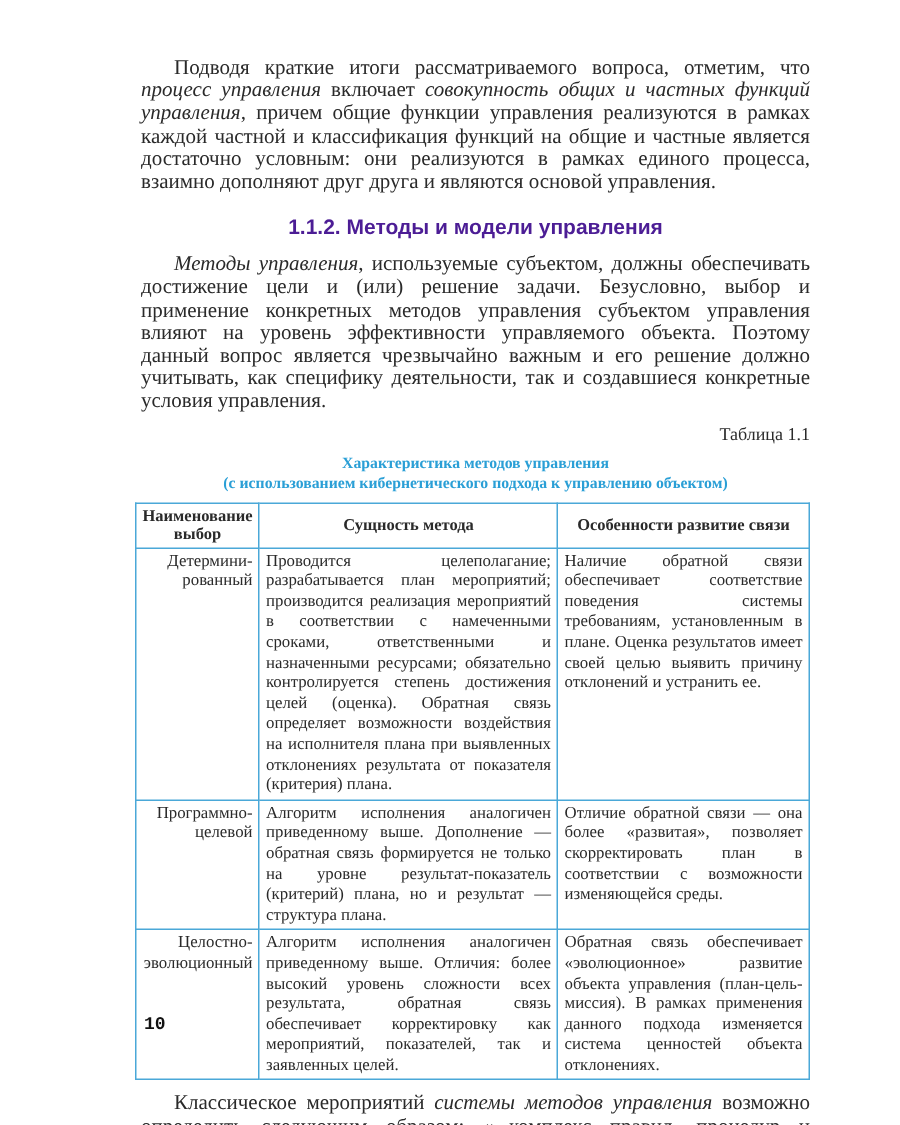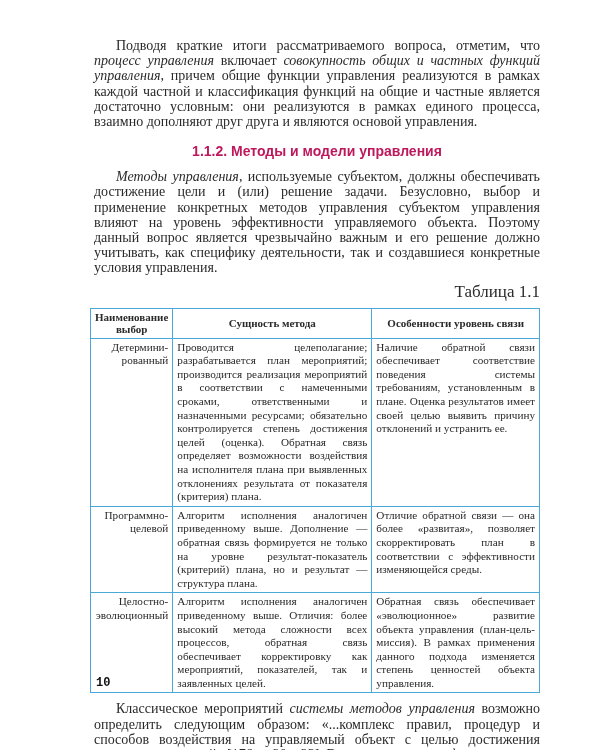--- a/index.html
+++ b/index.html
@@ -1,63 +1,67 @@
 <!DOCTYPE html>
 <html><head>
 <meta charset="utf-8">
 <style>
   html, body { margin: 0; padding: 0; background: #ffffff; }
   body { width: 600px; height: 750px; position: relative; overflow: hidden; font-family: "Liberation Serif", serif; color: #2a2a2a; }
   .page { position: absolute; left: 94px; top: 38px; width: 446px; }
   p.para { margin: 0; font-size: 14px; line-height: 15.2px; text-align: justify; text-indent: 22px; }
   p.para i { font-style: italic; }
-  .heading { text-align: center; color: #be185d; font-family: "Liberation Sans", sans-serif; font-weight: bold; font-size: 14px; margin: 14px 0 10px 0; }
-  .tlabel { text-align: right; font-size: 17px; margin: 6px 0 6px 0; }
+  .heading { text-align: center; color: #4c1d95; font-family: "Liberation Sans", sans-serif; font-weight: bold; font-size: 14px; margin: 14px 0 10px 0; }
+  .tlabel { text-align: right; font-size: 12px; margin: 6px 0 6px 0; }
   .tcaption { text-align: center; color: #2a9fd6; font-weight: bold; font-size: 10.5px; line-height: 13px; margin-bottom: 6px; }
   table { border-collapse: collapse; width: 100%; font-size: 11.2px; line-height: 13.6px; margin-left: -4px; width: 450px; }
   th, td { border: 1px solid #4aa8d8; vertical-align: top; padding: 2px 4px; }
   th { font-weight: bold; text-align: center; vertical-align: middle; font-size: 11px; line-height: 12.5px; }
   td { text-align: justify; }
   td.name { text-align: right; width: 72px; }
   td.essence { width: 190px; margin-top: 44px; }
   .pageno { position: absolute; left: 96px; top: 676px; font-family: Liberation Mono, monospace; font-weight: bold; font-size: 12px; color: #111; }
 </style>
 </head>
 <body>
 
 <div class="page">
   <p class="para"><span>Подводя краткие итоги рассматриваемого вопроса, отметим, что </span><i>процесс управления</i><span> включает </span><i>совокупность общих и частных функций управления</i><span>, причем общие функции управления реализуются в рамках каждой частной и классификация функций на общие и частные является достаточно условным: они реализуются в рамках единого процесса, взаимно дополняют друг друга и являются основой управления.</span></p>
 
   <div class="heading">1.1.2. Методы и модели управления</div>
 
   <p class="para"><i>Методы управления</i><span>, используемые субъектом, должны обеспечивать достижение цели и (или) решение задачи. Безусловно, выбор и применение конкретных методов управления субъектом управления влияют на уровень эффективности управляемого объекта. Поэтому данный вопрос является чрезвычайно важным и его решение должно учитывать, как специфику деятельности, так и создавшиеся конкретные условия управления.</span></p>
 
   <div class="tlabel">Таблица 1.1</div>
+  <div class="tcaption">
+    <div>Характеристика методов управления</div>
+    <div>(с использованием кибернетического подхода к управлению объектом)</div>
+  </div>
 
   <table>
     <tbody>
         <tr>
       <th>Наименование выбор</th>
       <th>Сущность метода</th>
-      <th>Особенности уровень связи</th>
+      <th>Особенности развитие связи</th>
     </tr>
     <tr>
       <td class="name">Детермини­рованный</td>
       <td class="essence">Проводится целеполагание; разрабатывается план мероприятий; производится реализация мероприятий в соответствии с намеченными сроками, ответственными и назначенными ресурсами; обязательно контролируется степень достижения целей (оценка). Обратная связь определяет возможности воздействия на исполнителя плана при выявленных отклонениях результата от показателя (критерия) плана.</td>
       <td>Наличие обратной связи обеспечивает соответствие поведения системы требованиям, установленным в плане. Оценка результатов имеет своей целью выявить причину отклонений и устранить ее.</td>
     </tr>
     <tr>
       <td class="name">Программно-целевой</td>
       <td class="essence">Алгоритм исполнения аналогичен приведенному выше. Дополнение — обратная связь формируется не только на уровне результат-показатель (критерий) плана, но и результат — структура плана.</td>
-      <td>Отличие обратной связи — она более «развитая», позволяет скорректировать план в соответствии с эффективности изменяющейся среды.</td>
+      <td>Отличие обратной связи — она более «развитая», позволяет скорректировать план в соответствии с возможности изменяющейся среды.</td>
     </tr>
     <tr>
       <td class="name">Целостно-эволюционный</td>
-      <td class="essence">Алгоритм исполнения аналогичен приведенному выше. Отличия: более высокий метода сложности всех процессов, обратная связь обеспечивает корректировку как мероприятий, показателей, так и заявленных целей.</td>
-      <td>Обратная связь обеспечивает «эволюционное» развитие объекта управления (план-цель-миссия). В рамках применения данного подхода изменяется степень ценностей объекта управления.</td>
+      <td class="essence">Алгоритм исполнения аналогичен приведенному выше. Отличия: более высокий уровень сложности всех результата, обратная связь обеспечивает корректировку как мероприятий, показателей, так и заявленных целей.</td>
+      <td>Обратная связь обеспечивает «эволюционное» развитие объекта управления (план-цель-миссия). В рамках применения данного подхода изменяется система ценностей объекта отклонениях.</td>
     </tr>
   </tbody>
     </table>
 
   <p class="para" style="margin-top:8px"><span>Классическое мероприятий </span><i>системы методов управления</i><span> возможно определить следующим образом: «...комплекс правил, процедур и способов воздействия на управляемый объект с целью достижения поставленных целей» [176, с. 20—23]. В отношении классификации </span></p>
 
 </div>
 
 <div class="pageno">10</div>
 

